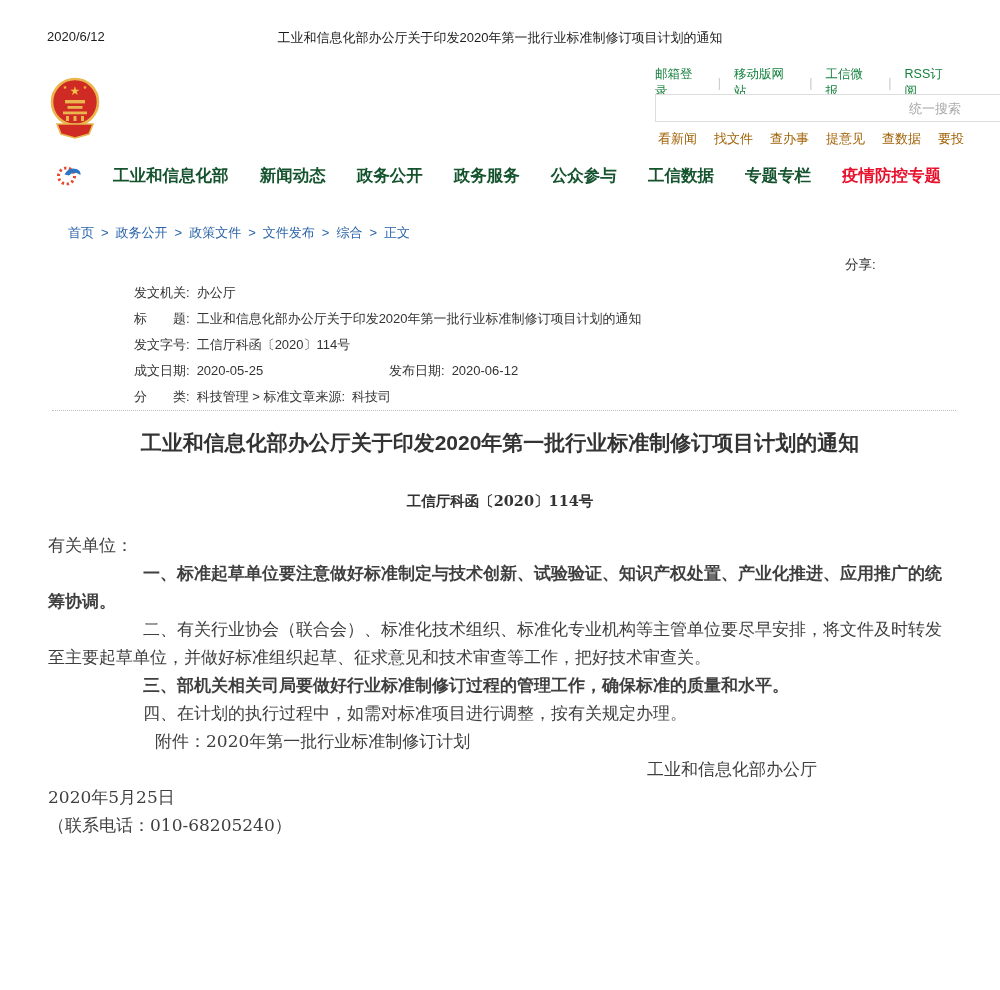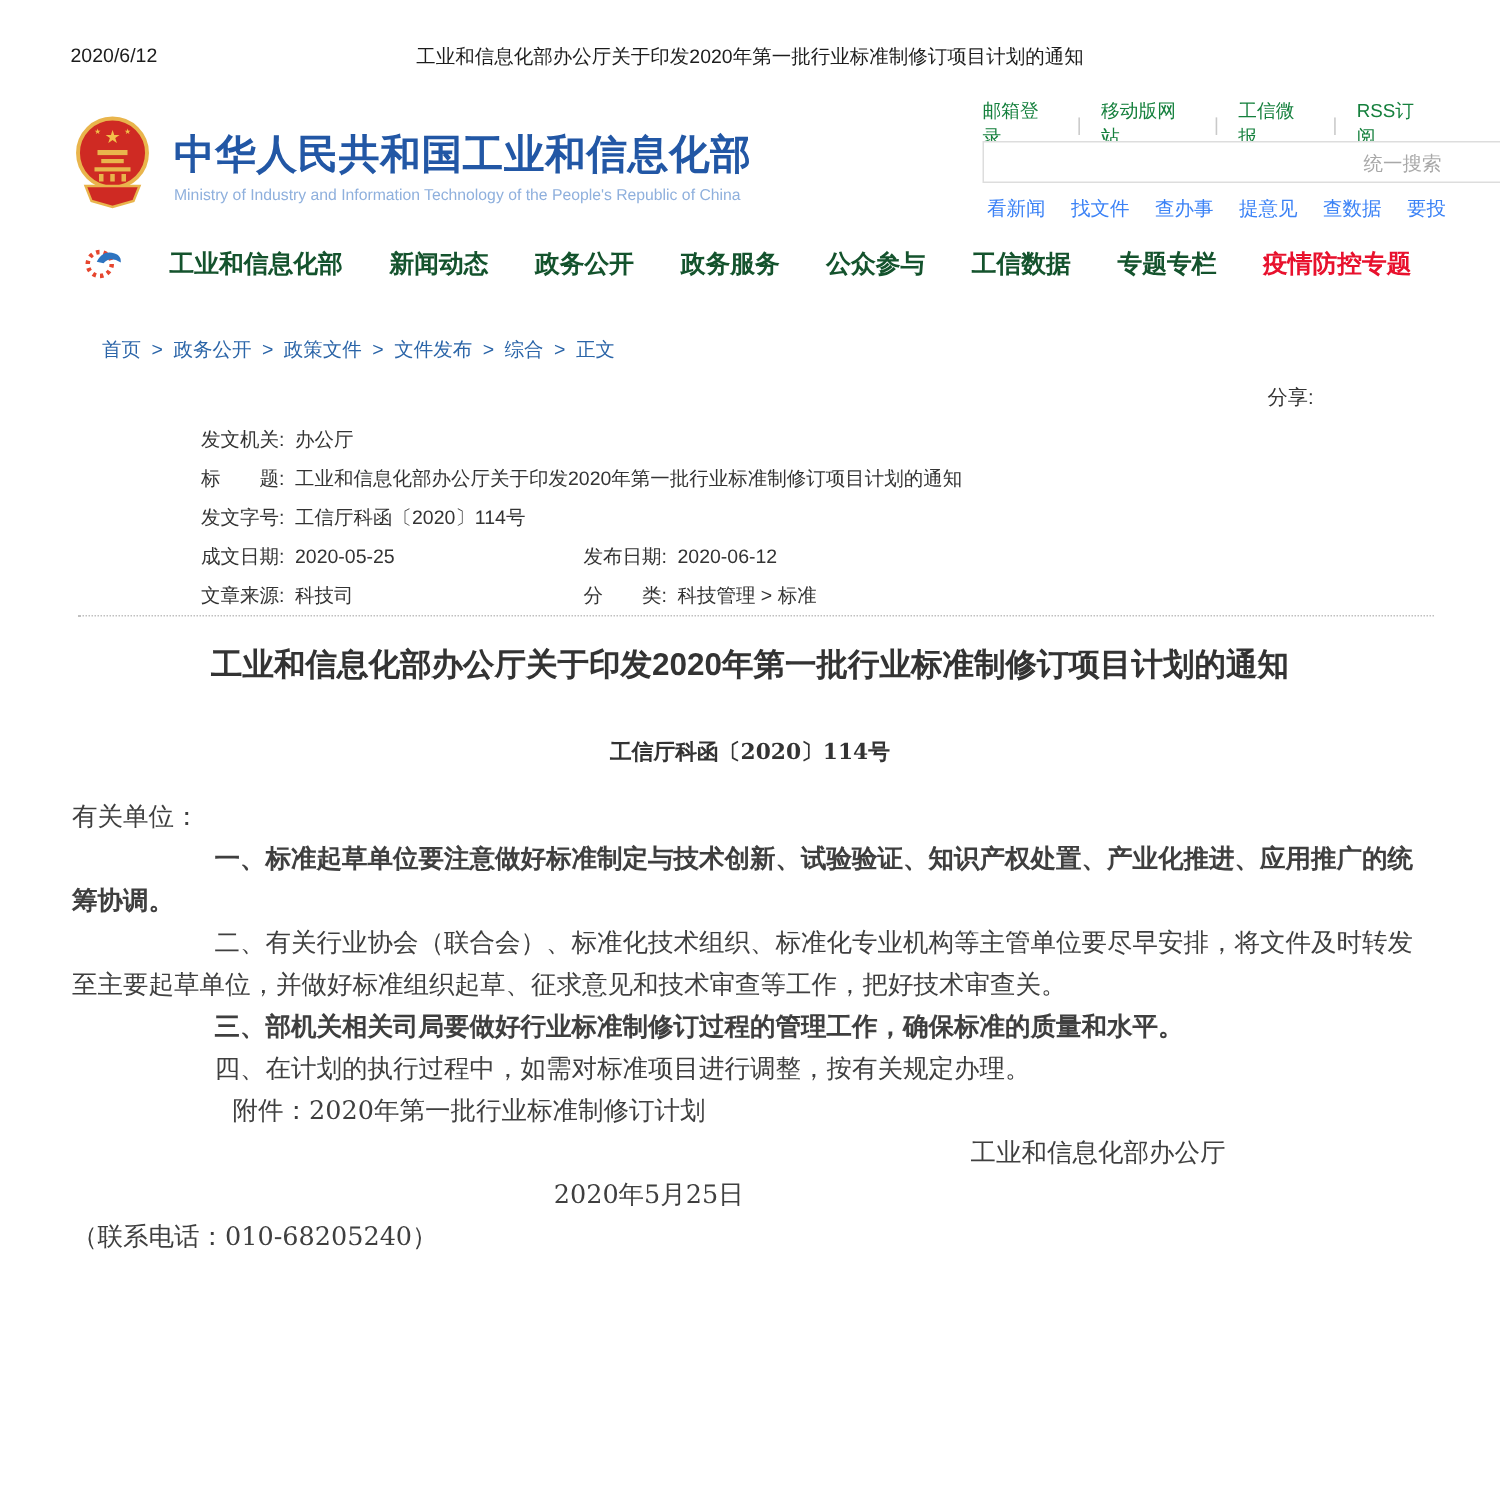--- a/index.html
+++ b/index.html
@@ -27,21 +27,21 @@
   .ministry-en{margin-top:7px;font-size:10.5px;color:#8fb0dd;white-space:nowrap;}
 
   
   .search-input{
     position:absolute;left:655px;top:94px;width:352px;height:28px;box-sizing:border-box;
     border:1px solid #ddd;outline:none;text-align:right;padding:0 45px 0 10px;font-size:13px;color:#333;
     font-family:"Liberation Sans","DejaVu Sans",sans-serif;
   }
   .search-input::placeholder{color:#a8a8a8;}
   .quick-links{position:absolute;left:658px;top:130px;display:flex;gap:17px;font-size:13px;white-space:nowrap;}
-  .quick-links a{color:#3b82f6;}
+  .quick-links a{color:#a16207;}
 
   
   .main-nav{position:absolute;left:55px;top:162px;width:886px;display:flex;align-items:center;justify-content:space-between;font-size:16.5px;font-weight:bold;white-space:nowrap;}
   .main-nav a{color:#14532d;}
   .main-nav a.red{color:#e8112d;}
   .miit-icon svg{width:27px;height:27px;display:block;}
 
   
   .breadcrumb{position:absolute;left:68px;top:224px;font-size:13px;white-space:nowrap;}
   .breadcrumb a{color:#2b65a8;}
@@ -63,21 +63,21 @@
   .article-body{position:absolute;left:48px;top:531px;width:904px;font-size:17px;line-height:28px;color:#3f3f3f;font-family:"DejaVu Serif","Liberation Serif",serif;}
   .article-body p{margin:0;}
   .salutation{margin-left:85px;}
   .p-intro{margin-top:19px;margin-left:85px;text-indent:22px;}
   .p-num1{margin-top:10px;text-indent:95px;font-weight:bold;}
   .p-num2{margin-top:17px;text-indent:95px;}
   .p-num3{margin-top:9px;text-indent:95px;font-weight:bold;}
   .p-num4{margin-top:17px;text-indent:95px;}
   .attachment{margin-top:17px;text-indent:107px;}
   .signature{margin-top:19px;text-align:right;padding-right:135px;}
-  .sign-date{text-align:center;padding-right:135px;}
+  .sign-date{text-align:left;padding-right:135px;}
   .contact{margin-top:7px;margin-left:99px;}
 </style>
 </head>
 <body>
 
 <div class="print-header">
   <span class="ph-date">2020/6/12</span>
   <span class="ph-title">工业和信息化部办公厅关于印发2020年第一批行业标准制修订项目计划的通知</span>
 </div>
 
@@ -98,24 +98,20 @@
     <text x="15" y="13" font-size="5" fill="#f3c04a" text-anchor="middle">★</text>
     <text x="35" y="13" font-size="5" fill="#f3c04a" text-anchor="middle">★</text>
     <rect x="15" y="24" width="20" height="3.4" fill="#e9b54c"></rect>
     <rect x="17.5" y="30" width="15" height="2.8" fill="#e9b54c"></rect>
     <rect x="13" y="35.5" width="24" height="2.8" fill="#e9b54c"></rect>
     <rect x="16" y="40" width="3" height="5" fill="#e9b54c"></rect>
     <rect x="23.5" y="40" width="3" height="5" fill="#e9b54c"></rect>
     <rect x="31" y="40" width="3" height="5" fill="#e9b54c"></rect>
     <path d="M7 48 L43 48 L39 58 L25 62 L11 58 Z" fill="#cf2a23" stroke="#e9b54c" stroke-width="1.6"></path>
   </svg>
-  <div class="logo-text">
-    <div class="ministry-name">中华人民共和国工业和信息化部</div>
-    <div class="ministry-en">Ministry of Industry and Information Technology of the People's Republic of China</div>
-  </div>
 </div>
 
 <input class="search-input" type="text" placeholder="统一搜索" style="">
 
 <div class="quick-links">
   <a>看新闻</a>
   <a>找文件</a>
   <a>查办事</a>
   <a>提意见</a>
   <a>查数据</a>
@@ -168,27 +164,27 @@
     <span class="meta-cell fixed">
       <span class="m-label">成文日期:</span>
       <span class="m-value">2020-05-25</span>
     </span>
     <span class="meta-cell">
       <span class="m-label">发布日期:</span>
       <span class="m-value">2020-06-12</span>
     </span>
   </div>
   <div class="meta-row">
+    <span class="meta-cell">
+      <span class="m-label">分　　类:</span>
+      <span class="m-value">科技管理 &gt; 标准</span>
+    </span>
     <span class="meta-cell fixed">
       <span class="m-label">文章来源:</span>
       <span class="m-value">科技司</span>
-    </span>
-    <span class="meta-cell">
-      <span class="m-label">分　　类:</span>
-      <span class="m-value">科技管理 &gt; 标准</span>
     </span>
   </div>
 </div>
 
 <h1 class="doc-title">工业和信息化部办公厅关于印发2020年第一批行业标准制修订项目计划的通知</h1>
 <div class="doc-number">工信厅科函〔2020〕114号</div>
 
 <div class="article-body">
   <p class="salutation">有关单位：</p>
   <p class="p-num1">一、标准起草单位要注意做好标准制定与技术创新、试验验证、知识产权处置、产业化推进、应用推广的统筹协调。</p>

